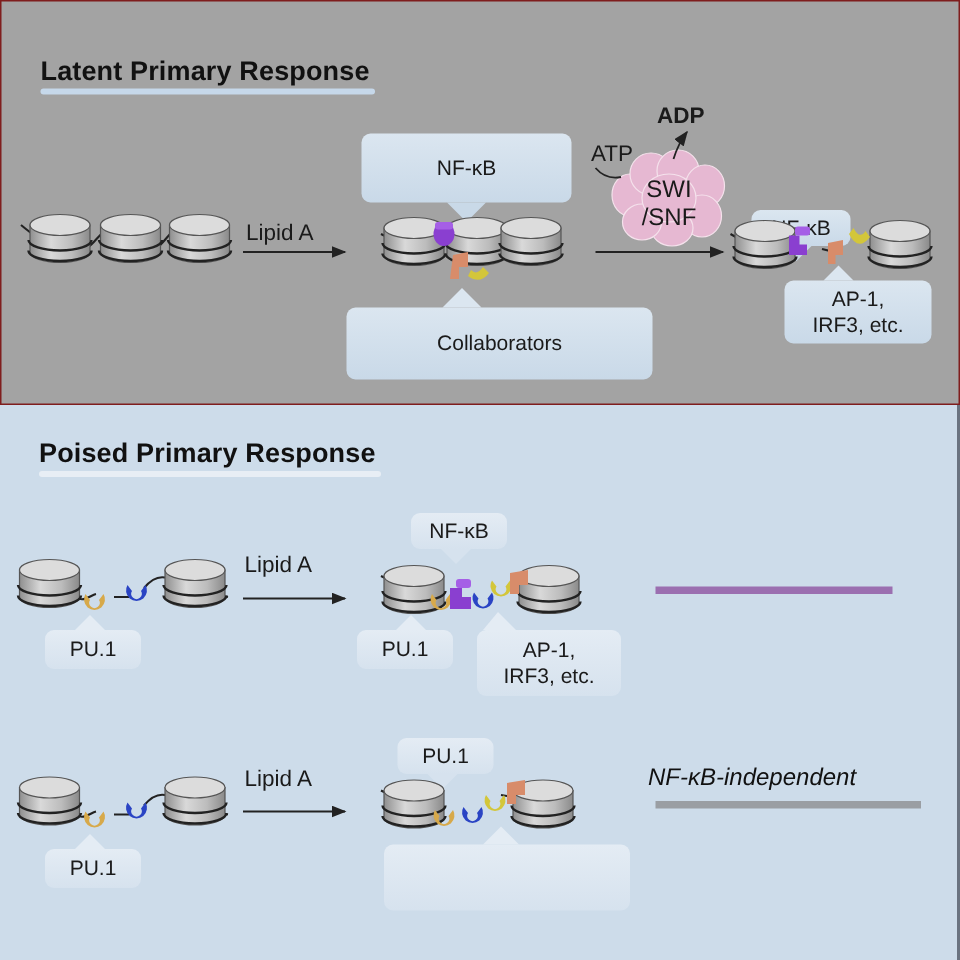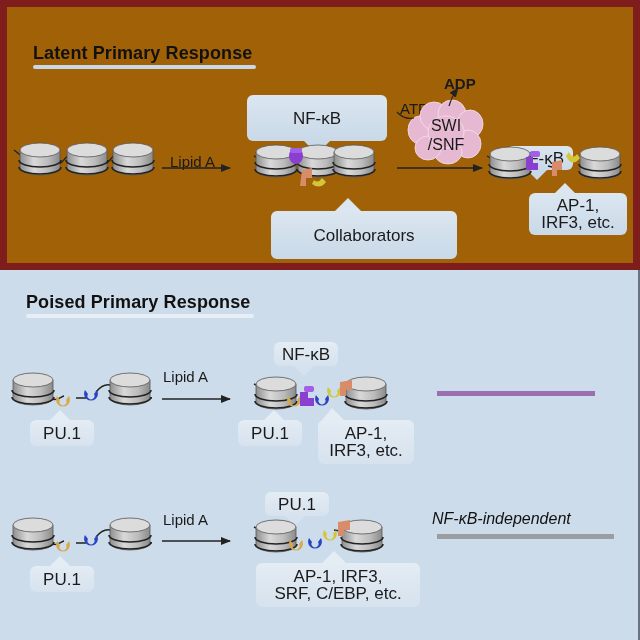--- a/index.html
+++ b/index.html
@@ -1,52 +1,52 @@
 <!DOCTYPE html>
 <html><head>
 <meta charset="utf-8">
 <style>
   html, body { margin: 0; padding: 0; }
   body { width: 640px; height: 640px; overflow: hidden; font-family: "Liberation Sans", sans-serif; background: #e9f0f7; position: relative; }
   .panel { position: absolute; left: 0; width: 640px; }
-  #panel-latent { top: 0; height: 270px; background: #a16207; border: 7px solid #7f1d1d; box-sizing: border-box; }
+  #panel-latent { top: 0; height: 270px; background: #a3a3a3; border: 1px solid #7f1d1d; box-sizing: border-box; }
   #panel-poised { top: 270px; height: 444px; background: #cddcea; border-right: 2px solid #6a7380; box-sizing: border-box; }
   .section-title { position: absolute; font-weight: bold; font-size: 18px; color: #111; letter-spacing: 0.1px; }
   .section-title .ul { position: absolute; left: 0; right: -4px; bottom: -5px; height: 4px; background: #c6d8ea; border-radius: 2px; }
   #panel-poised .section-title .ul { background: #e8eef5; }
   .lbl { position: absolute; font-size: 15px; color: #1a1a1a; text-align: center; line-height: 17px; white-space: nowrap; }
   .callout { position: absolute; background: linear-gradient(to bottom, #dbe6f0, #c9d9e8); border-radius: 6px; }
   #panel-poised .callout { background: linear-gradient(to bottom, #e4ecf4, #d6e2ee); }
   .callout .ptr { position: absolute; width: 0; height: 0; border-left: 13px solid transparent; border-right: 13px solid transparent; }
   .callout .ptr.down { top: 100%; border-top: 13px solid #c9d9e8; }
   .callout .ptr.up { bottom: 100%; border-bottom: 13px solid #dbe6f0; }
   #panel-poised .callout .ptr.down { border-top-color: #d6e2ee; }
   #panel-poised .callout .ptr.up { border-bottom-color: #e4ecf4; }
-  .callout .txt { position: absolute; left: 0; right: 0; top: 50%; transform: translateY(-50%); text-align: center; font-size: 17px; line-height: 17px; color: #1a1a1a; white-space: nowrap; }
+  .callout .txt { position: absolute; left: 0; right: 0; top: 50%; transform: translateY(-50%); text-align: center; font-size: 14px; line-height: 17px; color: #1a1a1a; white-space: nowrap; }
   svg.diag { position: absolute; left: 0; top: 0; overflow: visible; }
   .legend-lbl { position: absolute; font-style: italic; font-size: 16px; color: #111; }
   .legend-bar { position: absolute; height: 5px; }
 </style>
 </head>
 <body>
 
 <div class="panel" id="panel-latent">
   <div class="section-title" style="left:26px; top:36px;">
     <span>Latent Primary Response</span>
     <span class="ul"></span>
   </div>
 
   <div class="callout" style="left:240px; top:88px; width:140px; height:46px;">
     <div class="txt">
       <div>NF-κB</div>
     </div>
     <span class="ptr down" style="left:57px;"></span>
   </div>
 
-  <div class="callout" style="left:230px; top:204px; width:186px; height:48px;margin-left:34px;">
+  <div class="callout" style="left:230px; top:204px; width:204px; height:48px;">
     <span class="ptr up" style="left:64px;"></span>
     <div class="txt">
       <div>Collaborators</div>
     </div>
   </div>
 
   <div class="callout" style="left:500px; top:139px; width:66px; height:24px;">
     <div class="txt">NF-κB</div>
     <span class="ptr down" style="left:20px; border-left-width:10px; border-right-width:10px; border-top-width:10px;"></span>
   </div>
@@ -96,24 +96,20 @@
   <div class="callout" style="left:30px; top:296px; width:64px; height:26px;">
     <span class="ptr up" style="left:20px; border-left-width:10px; border-right-width:10px; border-bottom-width:10px;"></span>
     <div class="txt">PU.1</div>
   </div>
   <div class="callout" style="left:265px; top:222px; width:64px; height:24px;">
     <div class="txt">PU.1</div>
     <span class="ptr down" style="left:20px; border-left-width:10px; border-right-width:10px; border-top-width:10px;"></span>
   </div>
   <div class="callout" style="left:256px; top:293px; width:164px; height:44px;">
     <span class="ptr up" style="left:66px; border-left-width:12px; border-right-width:12px; border-bottom-width:12px;"></span>
-    <div class="txt">
-      <div>AP-1, IRF3,</div>
-      <div>SRF, C/EBP, etc.</div>
-    </div>
   </div>
   <div class="lbl" style="left:163px; top:241px;">Lipid A</div>
   <div class="legend-lbl" style="left:432px; top:240px;">NF-κB-independent</div>
   <div class="legend-bar" style="left: 437px; top: 264px; width: 177px; background: rgb(154, 158, 163);" id="bar-indep"></div>
 </div>
 
 <svg class="diag" width="640" height="640" viewBox="0 0 640 640">
   <defs>
     <linearGradient id="nucSide" x1="0" y1="0" x2="1" y2="0">
       <stop offset="0" stop-color="#8f8f8f"></stop>

